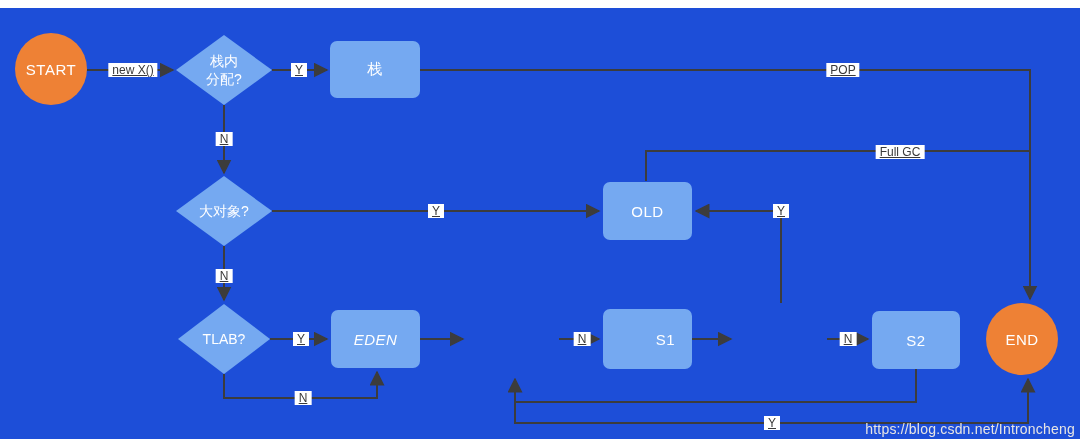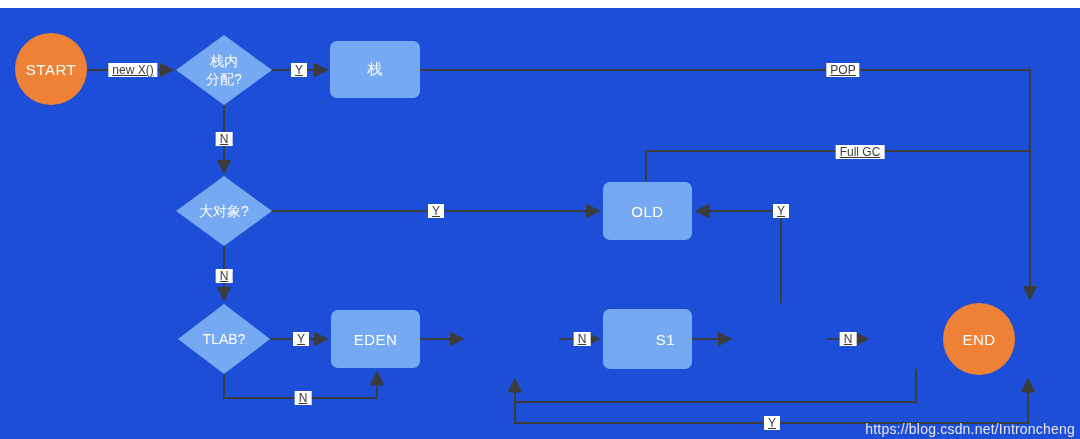--- a/index.html
+++ b/index.html
@@ -39,32 +39,32 @@
     font-size:14px;color:#e7e5e4;letter-spacing:.2px;
   }
 
   
   #n-start  {left:15px; top:25px;  width:72px; height:72px;}
   #n-alloc  {left:176px;top:27px;  width:96px; height:70px;}
   #n-stack  {left:330px;top:33px;  width:90px; height:57px;}
   #n-big    {left:176px;top:168px; width:96px; height:70px;}
   #n-old    {left:603px;top:174px; width:89px; height:58px;text-align:right;}
   #n-tlab   {left:178px;top:296px; width:92px; height:70px;}
-  #n-eden   {left:331px;top:302px; width:89px; height:58px;}
+  #n-eden   {left:331px;top:302px; width:89px; height:58px;font-style:italic;}
   #n-minor  {left:467px;top:295px; width:92px; height:72px;}
   #n-s1     {left:603px;top:301px; width:89px; height:60px;padding-left:36px;}
   #n-age    {left:735px;top:295px; width:92px; height:72px;}
   #n-s2     {left:872px;top:303px; width:88px; height:58px;}
-  #n-end    {left:943px;top:295px; width:72px; height:72px;}
+  #n-end    {left:986px;top:295px; width:72px; height:72px;}
 
   
   #l-newx   {left:133px; top:62px;}
   #l-alloc-y{left:299px; top:62px;}
   #l-pop    {left:843px; top:62px;}
-  #l-fullgc {left:860px; top:144px;}
+  #l-fullgc {left:900px; top:144px;}
   #l-alloc-n{left:224px; top:131px;}
   #l-big-y  {left:436px; top:203px;}
   #l-age-y  {left:781px; top:203px;}
   #l-big-n  {left:224px; top:268px;}
   #l-tlab-y {left:301px; top:331px;}
   #l-tlab-n {left:303px; top:390px;}
   #l-minor-n{left:582px; top:331px;}
   #l-age-n  {left:848px; top:331px;}
   #l-minor-y{left:772px; top:415px;}
 </style>
@@ -115,20 +115,21 @@
 
   <div class="node circle" id="n-start">START</div>
   <div class="node diamond" id="n-alloc">栈内
 分配?</div>
   <div class="node rect" id="n-stack">栈</div>
   <div class="node diamond" id="n-big">大对象?</div>
   <div class="node rect" id="n-old">OLD</div>
   <div class="node diamond" id="n-tlab">TLAB?</div>
   <div class="node rect" id="n-eden">EDEN</div>
   <div class="node rect" id="n-s1">S1</div>
+  <div class="node rect" id="n-s2">S2</div>
   <div class="node circle" id="n-end">END</div>
 
   <div class="edge-label" id="l-newx">new X()</div>
   <div class="edge-label" id="l-alloc-y">Y</div>
   <div class="edge-label" id="l-pop">POP</div>
   <div class="edge-label" id="l-fullgc">Full GC</div>
   <div class="edge-label" id="l-alloc-n">N</div>
   <div class="edge-label" id="l-big-y">Y</div>
   <div class="edge-label" id="l-big-n">N</div>
   <div class="edge-label" id="l-tlab-y">Y</div>

